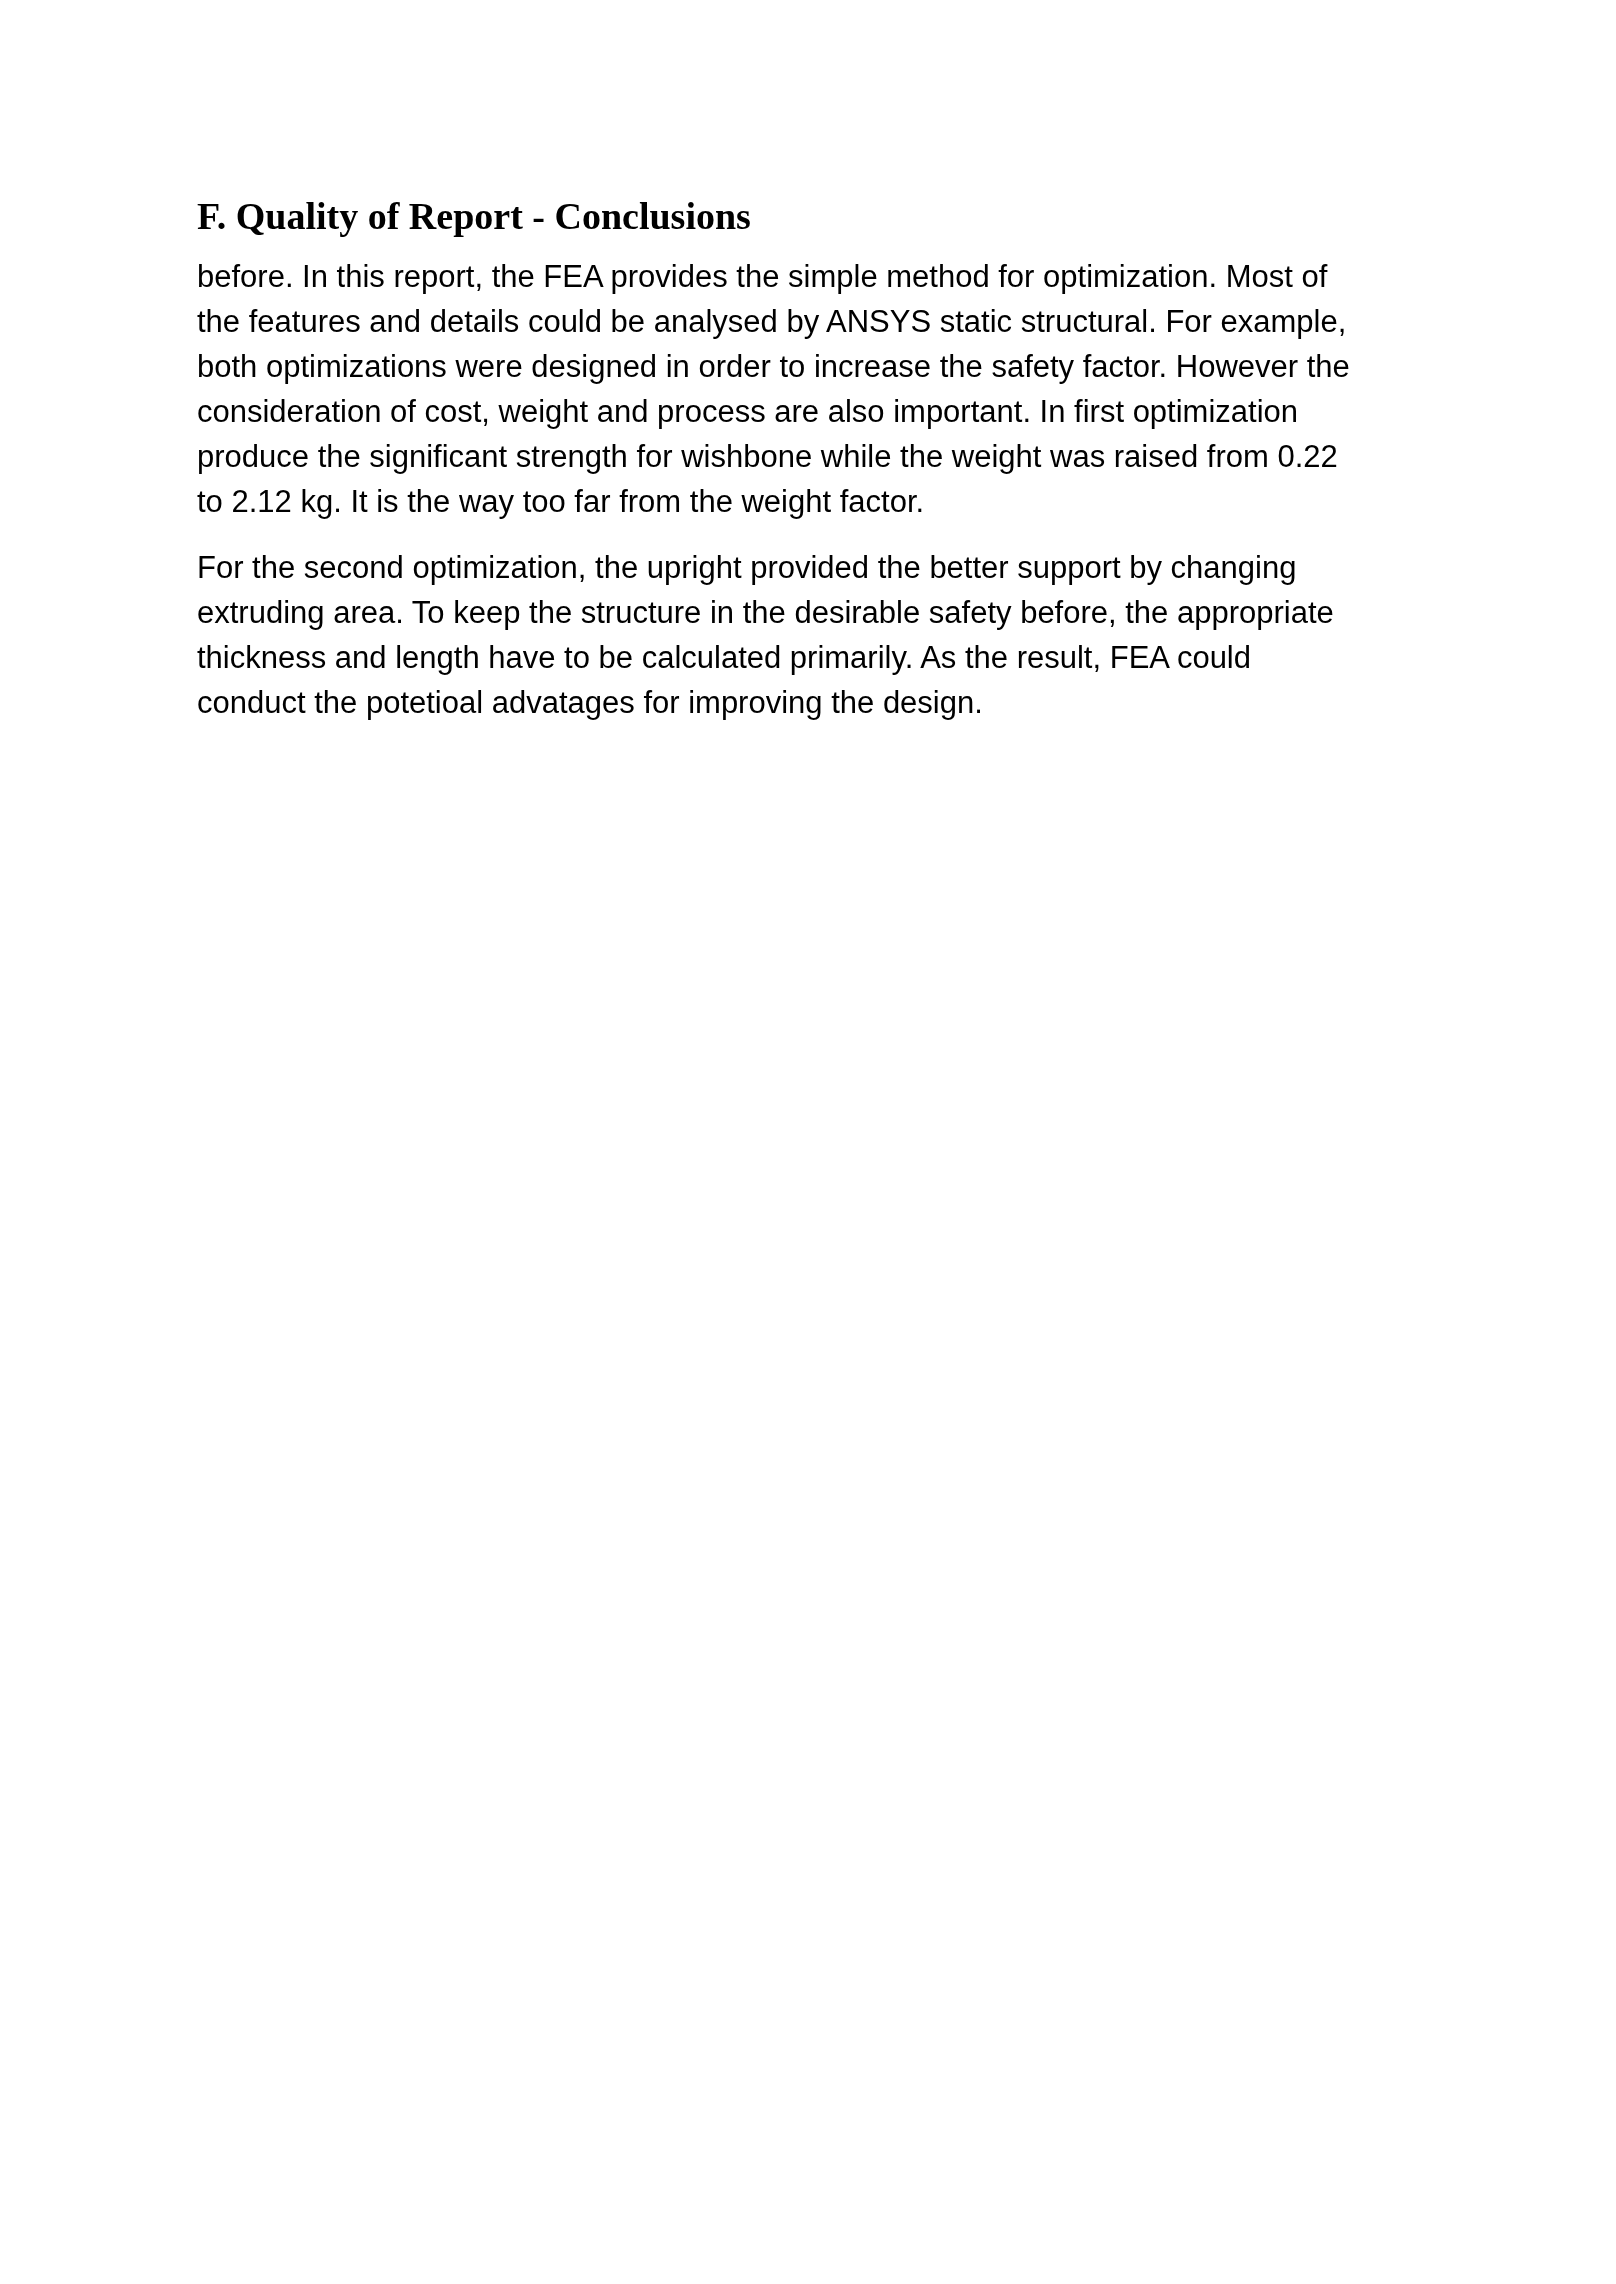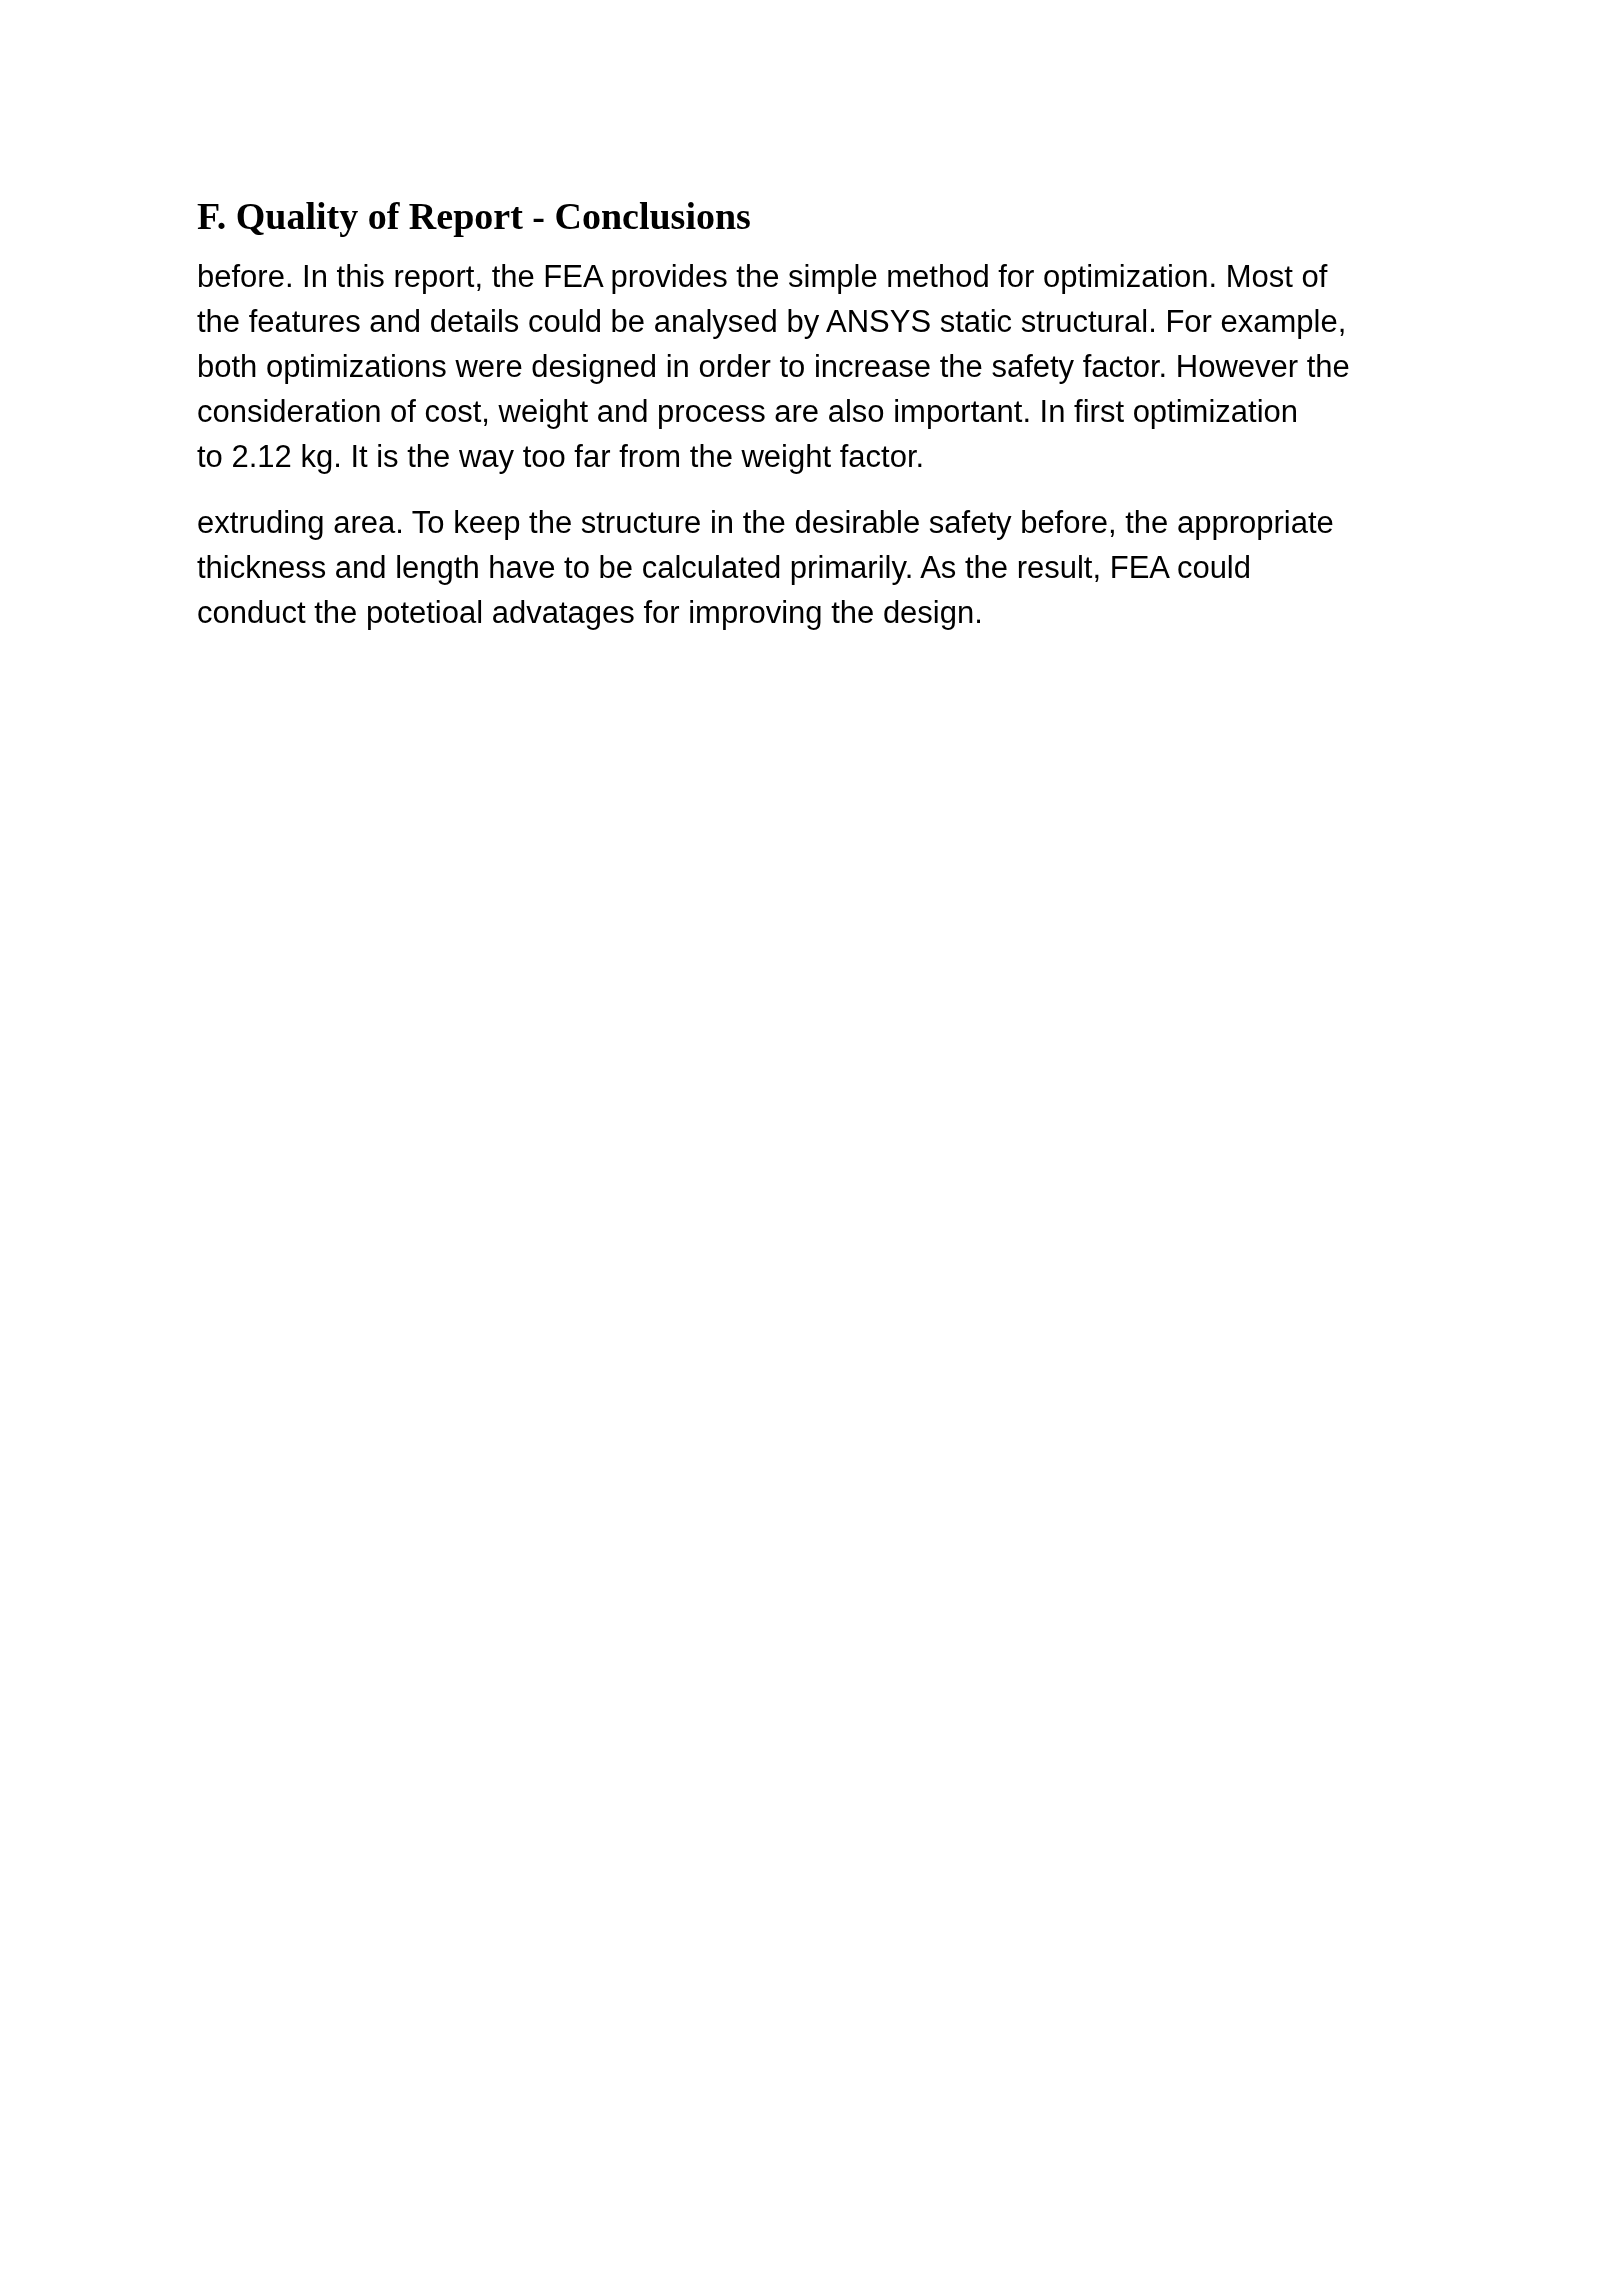--- a/index.html
+++ b/index.html
@@ -54,23 +54,25 @@
 
 <div class="page">
   <div class="content">
     <h2 class="heading">F. Quality of Report - Conclusions</h2>
 
     <p class="para">
       <span class="line">before. In this report, the FEA provides the simple method for optimization. Most of</span>
       <span class="line">the features and details could be analysed by ANSYS static structural. For example,</span>
       <span class="line">both optimizations were designed in order to increase the safety factor. However the</span>
       <span class="line">consideration of cost, weight and process are also important. In first optimization</span>
+      <span class="line">produce the significant strength for wishbone while the weight was raised from 0.22</span>
       <span class="line">to 2.12 kg. It is the way too far from the weight factor.</span>
     </p>
 
     <p class="para">
+      <span class="line">For the second optimization, the upright provided the better support by changing</span>
       <span class="line">extruding area. To keep the structure in the desirable safety before, the appropriate</span>
       <span class="line">thickness and length have to be calculated primarily. As the result, FEA could</span>
       <span class="line">conduct the potetioal advatages for improving the design.</span>
     </p>
   </div>
 </div>
 
 
 </body></html>

